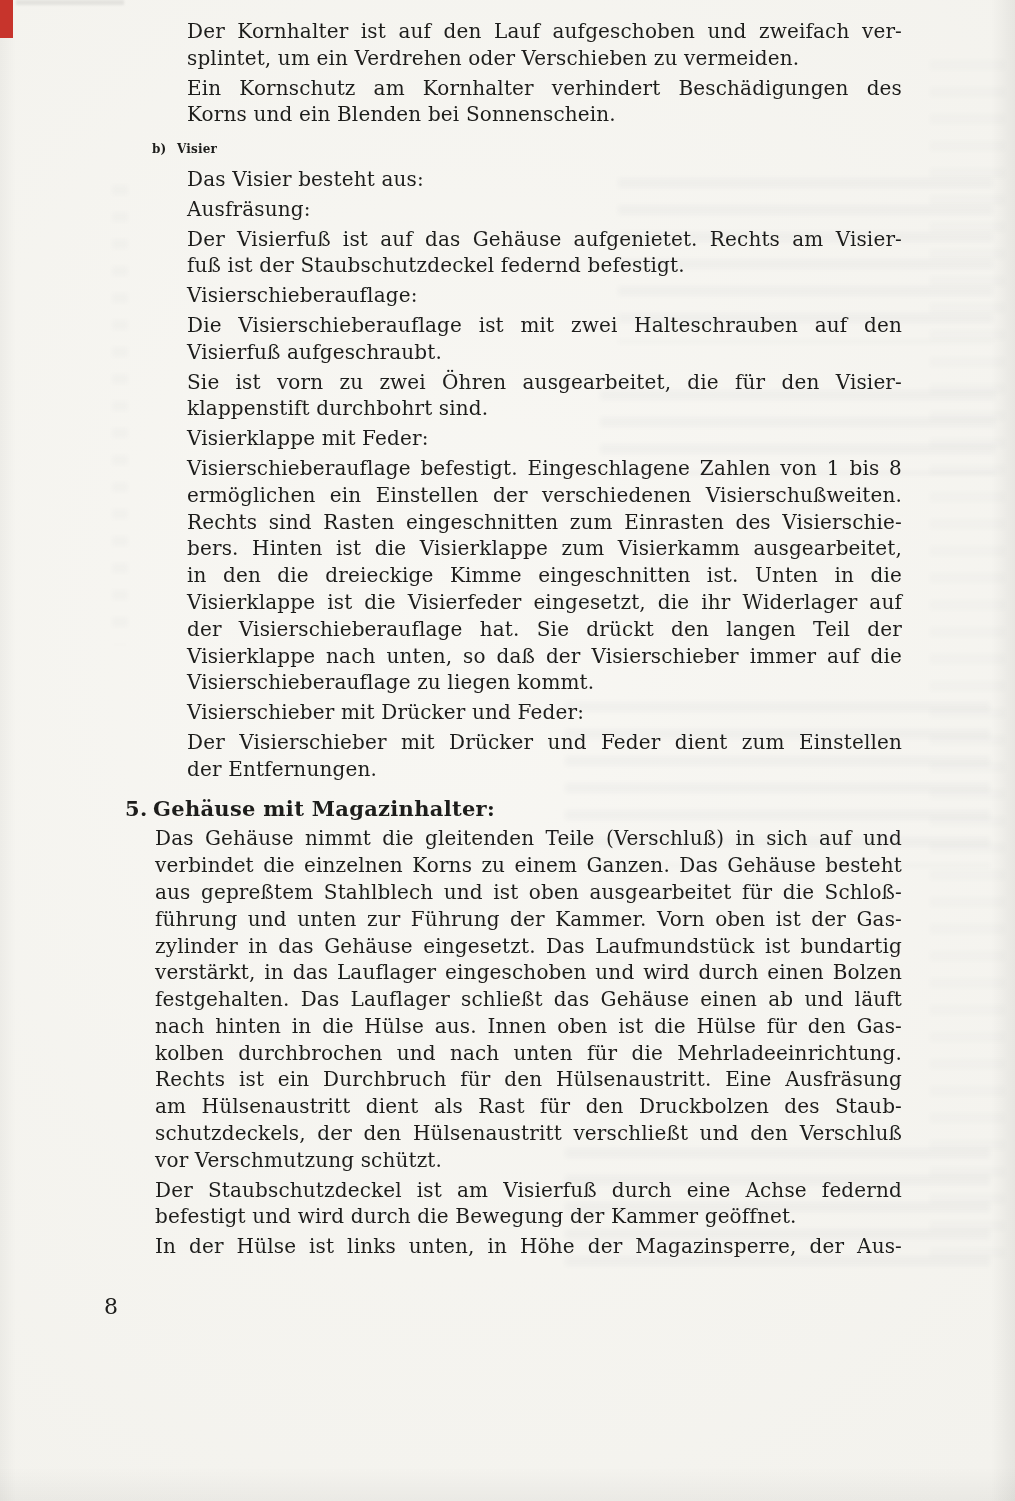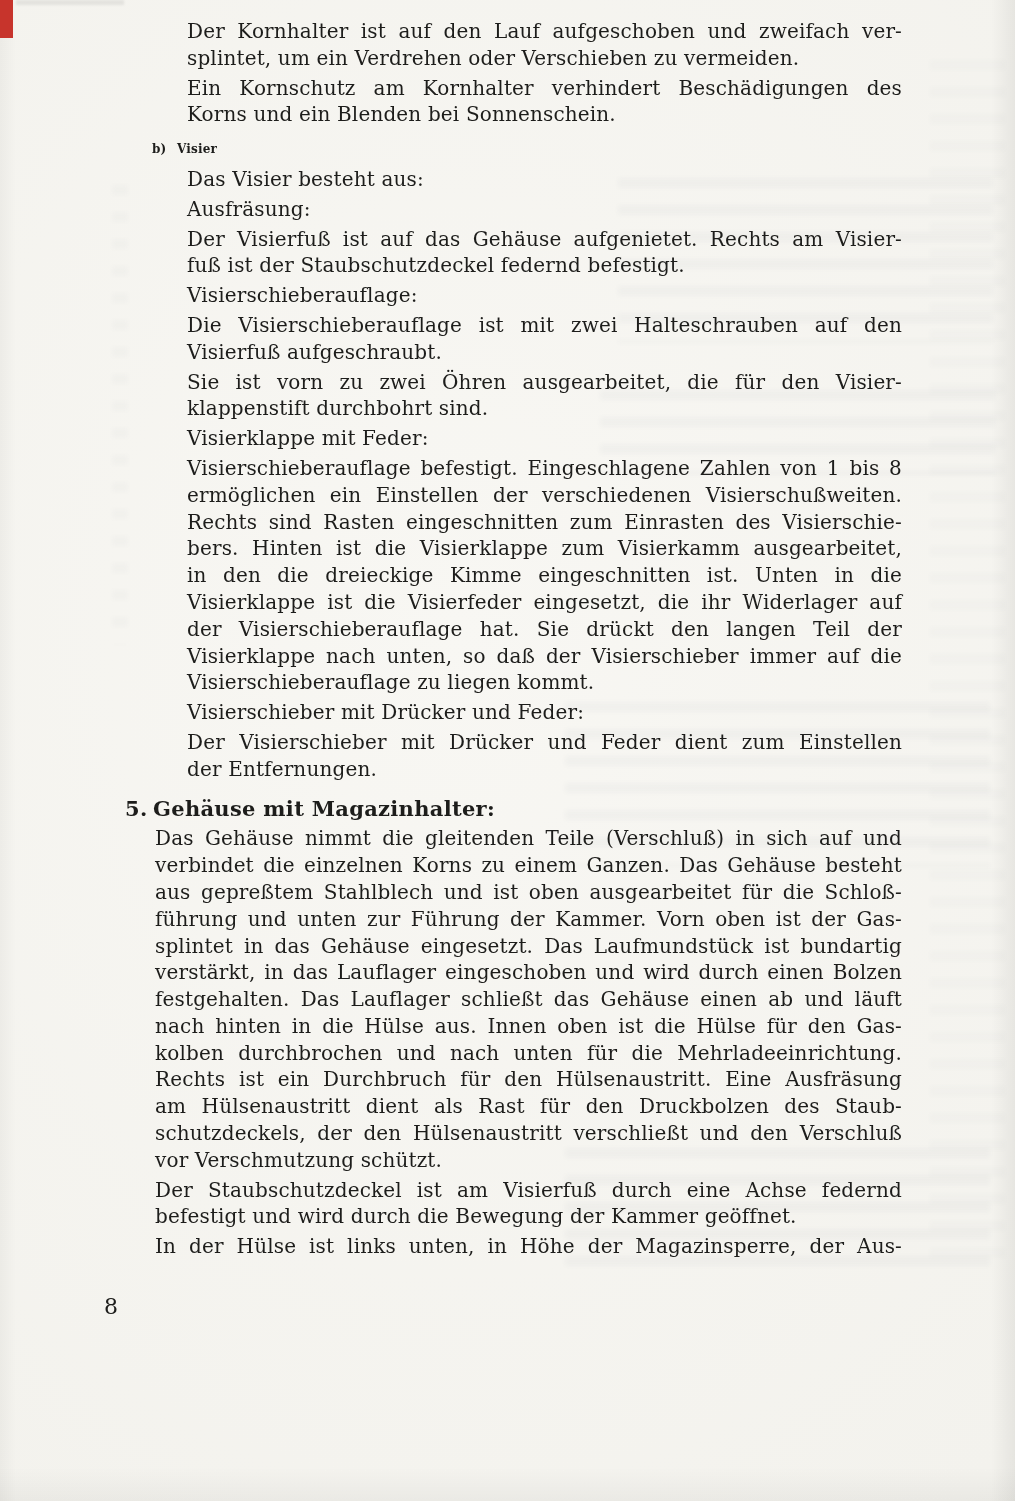--- a/index.html
+++ b/index.html
@@ -135,21 +135,21 @@
 
     <div class="heading-5">
       <span class="h-num">5.</span><span class="h-title">Gehäuse mit Magazinhalter:</span>
     </div>
 
     <div class="para indent-5">
         <div class="jline">Das Gehäuse nimmt die gleitenden Teile (Verschluß) in sich auf und</div>
         <div class="jline">verbindet die einzelnen Korns zu einem Ganzen. Das Gehäuse besteht</div>
         <div class="jline">aus gepreßtem Stahlblech und ist oben ausgearbeitet für die Schloß-</div>
         <div class="jline">führung und unten zur Führung der Kammer. Vorn oben ist der Gas-</div>
-        <div class="jline">splintet in das Gehäuse eingesetzt. Das Laufmundstück ist bundartig</div>
+        <div class="jline">zylinder in das Gehäuse eingesetzt. Das Laufmundstück ist bundartig</div>
         <div class="jline">verstärkt, in das Lauflager eingeschoben und wird durch einen Bolzen</div>
         <div class="jline">festgehalten. Das Lauflager schließt das Gehäuse einen ab und läuft</div>
         <div class="jline">nach hinten in die Hülse aus. Innen oben ist die Hülse für den Gas-</div>
         <div class="jline">kolben durchbrochen und nach unten für die Mehrladeeinrichtung.</div>
         <div class="jline">Rechts ist ein Durchbruch für den Hülsenaustritt. Eine Ausfräsung</div>
         <div class="jline">am Hülsenaustritt dient als Rast für den Druckbolzen des Staub-</div>
         <div class="jline">schutzdeckels, der den Hülsenaustritt verschließt und den Verschluß</div>
         <div class="jline last">vor Verschmutzung schützt.</div>
       </div>
     <div class="para indent-5">

